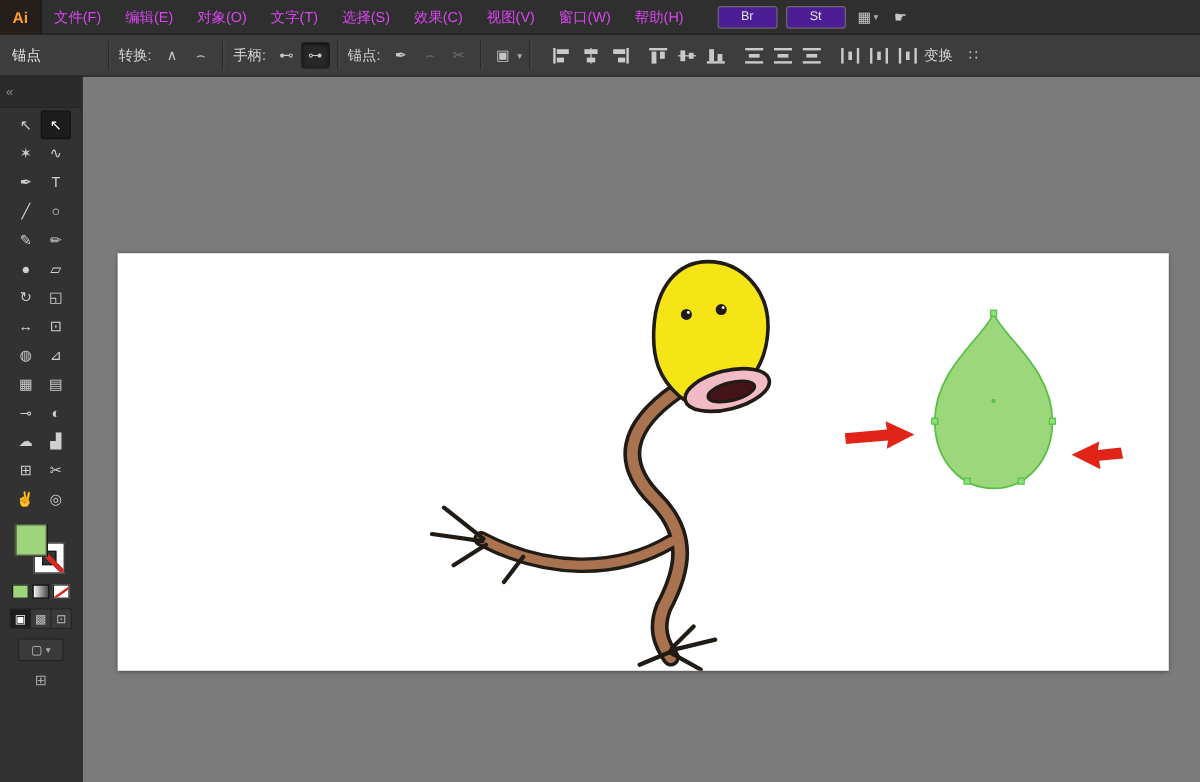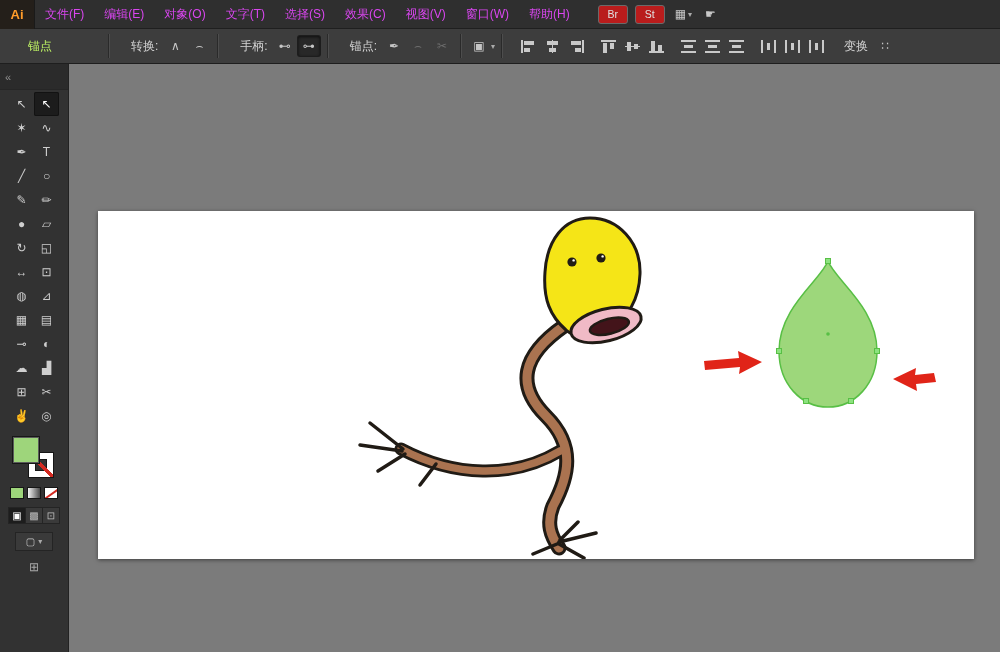--- a/index.html
+++ b/index.html
@@ -9,28 +9,28 @@
     font-family:"Liberation Sans",sans-serif;
     display:flex;flex-direction:column;
     -webkit-user-select:none;user-select:none;
   }
   
   .menubar{flex:0 0 28px;height:28px;background:#2f2f2f;border-bottom:1px solid #1f1f1f;display:flex;align-items:center}
   .logo{width:34px;height:39px;background:#241f1a;color:#ff9c2a;font-weight:bold;font-size:13px;display:flex;align-items:center;justify-content:center;border-right:1px solid #1a1a1a}
   .menus{display:flex;height:28px;align-items:center}
   .menu-item{padding:0 10px;font-size:12px;color:#d946ef;height:28px;display:flex;align-items:center;cursor:default;white-space:nowrap}
   .mb-right{display:flex;align-items:center;margin-left:18px;gap:7px}
-  .mbtn{min-width:20px;height:17px;padding:0 4px;border:1px solid #6a6a6a;border-radius:3px;background:#b91c1c;color:#e0e0e0;font-size:10.5px;display:flex;align-items:center;justify-content:center}
+  .mbtn{min-width:20px;height:17px;padding:0 14px;border:1px solid #6a6a6a;border-radius:3px;background:#4c1d95;color:#e0e0e0;font-size:10.5px;display:flex;align-items:center;justify-content:center}
   .mb-ic{color:#c8c8c8;font-size:12px;display:flex;align-items:center;gap:2px;padding:0 3px}
   .chev{font-size:8px;color:#aaa}
   
   .controlbar{flex:0 0 34px;height:34px;background:#3d3d3d;border-bottom:1px solid #1e1e1e;display:flex;align-items:center;font-size:12px}
-  .context{width:74px;padding-left:28px;color:#bef264;flex:0 0 auto}
+  .context{width:74px;padding-left:10px;color:#e5e5e5;flex:0 0 auto}
   .vsep{width:1px;height:24px;background:#2a2a2a;box-shadow:1px 0 0 #4d4d4d;margin:0 6px;flex:0 0 auto}
-  .cb-label{margin:0 5px 0 16px;color:#d4d4d4;white-space:nowrap}
+  .cb-label{margin:0 5px 0 2px;color:#d4d4d4;white-space:nowrap}
   .cb-group{display:flex;align-items:center}
   .cb-ic{width:22px;height:20px;border-radius:2px;display:flex;align-items:center;justify-content:center;color:#c6c6c6;font-size:12px;margin:0 1px}
   .cb-ic .g{line-height:1}
   .cb-ic.pressed{background:#282828;box-shadow:inset 0 1px 3px rgba(0,0,0,.65),0 0 0 1px #1d1d1d}
   .cb-ic.disabled{opacity:.35}
   .cb-group[data-list="control_bar.align_icons"] span.cb-ic:nth-of-type(3n+1){margin-left:9px}
   
   .ic{width:15px;height:13px;display:inline-block;background-repeat:no-repeat}
   .alh-l{background:linear-gradient(#c9c9c9,#c9c9c9) 0 0/2px 13px no-repeat,linear-gradient(#c9c9c9,#c9c9c9) 3px 1px/10px 4px no-repeat,linear-gradient(#c9c9c9,#c9c9c9) 3px 8px/6px 4px no-repeat}
   .alh-c{background:linear-gradient(#c9c9c9,#c9c9c9) 7px 0/1px 13px no-repeat,linear-gradient(#c9c9c9,#c9c9c9) 2px 1px/11px 4px no-repeat,linear-gradient(#c9c9c9,#c9c9c9) 4px 8px/7px 4px no-repeat}

